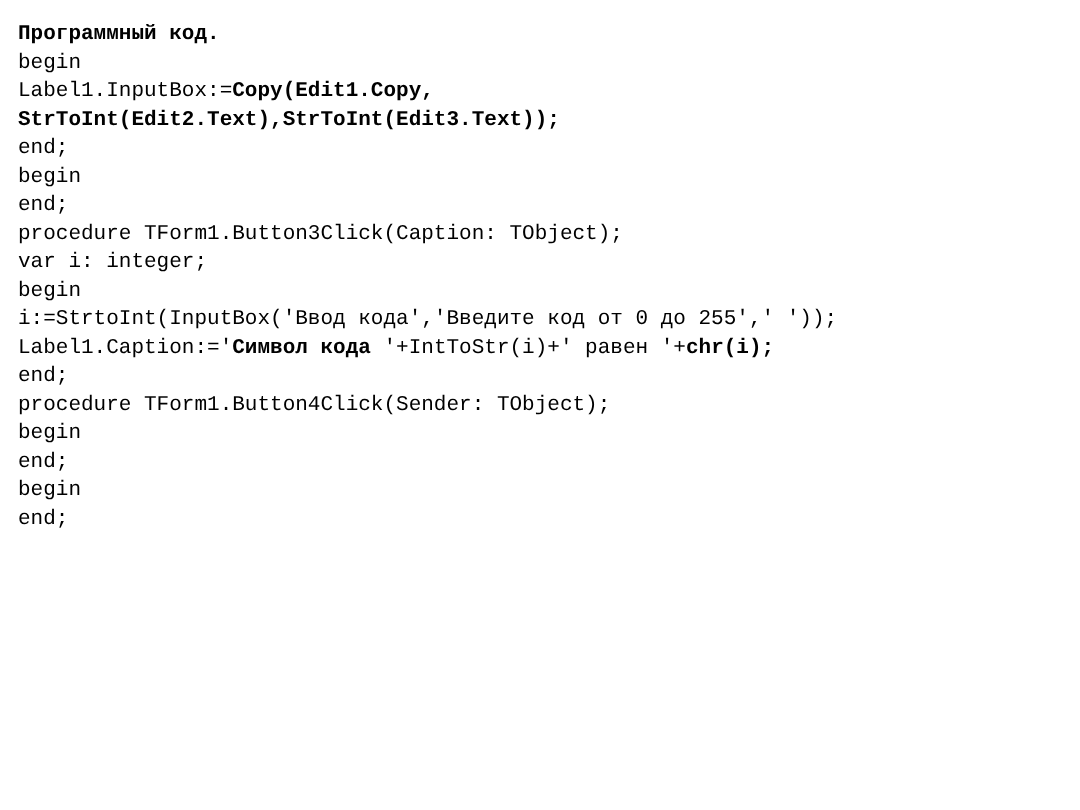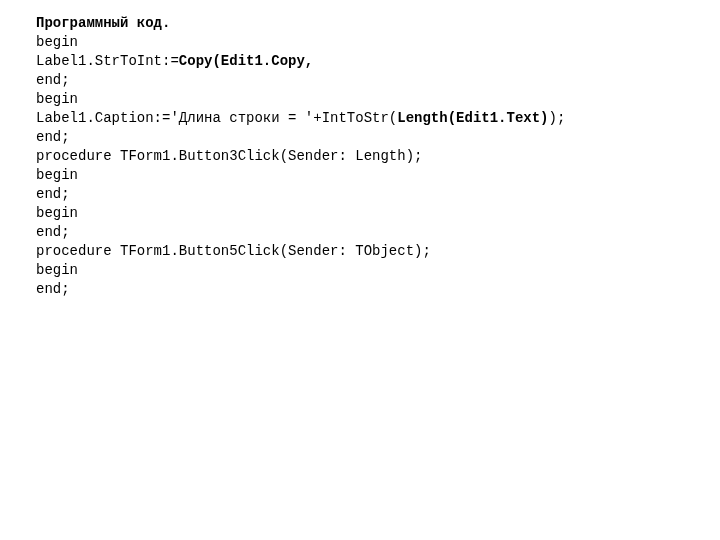--- a/index.html
+++ b/index.html
@@ -9,38 +9,40 @@
     font-family: "Courier New", Courier, monospace;
     font-size: 14px;
     line-height: 19px;
     color: #000000;
     width: 720px;
     height: 540px;
     box-sizing: border-box;
   }
   .line {
     white-space: pre;
-    margin-left: 24px;
   }
   .b {
     font-weight: bold;
   }
 </style>
 </head>
 <body>
 
 <div id="code-block">
     <div class="line"><span class="b">Программный код.</span></div>
     <div class="line"><span>begin</span></div>
-    <div class="line"><span>Label1.StrToInt:=</span><span class="b">Copy(Edit1.Copy,</span></div>
-    <div class="line"><span>end;</span></div>
-    <div class="line"><span>begin</span></div>
-    <div class="line"><span>Label1.Caption:='Длина строки = '+IntToStr(</span><span class="b">Length(Edit1.Text)</span><span>);</span></div>
-    <div class="line"><span>end;</span></div>
-    <div class="line"><span>procedure TForm1.Button3Click(Sender: Length);</span></div>
-    <div class="line"><span>begin</span></div>
+    <div class="line"><span>Label1.InputBox:=</span><span class="b">Copy(Edit1.Copy,</span></div>
+    <div class="line"><span class="b">StrToInt(Edit2.Text),StrToInt(Edit3.Text));</span></div>
     <div class="line"><span>end;</span></div>
     <div class="line"><span>begin</span></div>
     <div class="line"><span>end;</span></div>
-    <div class="line"><span>procedure TForm1.Button5Click(Sender: TObject);</span></div>
+    <div class="line"><span>procedure TForm1.Button3Click(Caption: TObject);</span></div>
+    <div class="line"><span>var i: integer;</span></div>
+    <div class="line"><span>begin</span></div>
+    <div class="line"><span>i:=StrtoInt(InputBox('Ввод кода','Введите код от 0 до 255',' '));</span></div>
+    <div class="line"><span>Label1.Caption:='</span><span class="b">Символ кода </span><span>'+IntToStr(i)+' равен '+</span><span class="b">chr(i);</span></div>
+    <div class="line"><span>end;</span></div>
+    <div class="line"><span>procedure TForm1.Button4Click(Sender: TObject);</span></div>
+    <div class="line"><span>begin</span></div>
+    <div class="line"><span>end;</span></div>
     <div class="line"><span>begin</span></div>
     <div class="line"><span>end;</span></div>
   </div>
 
 </body></html>

